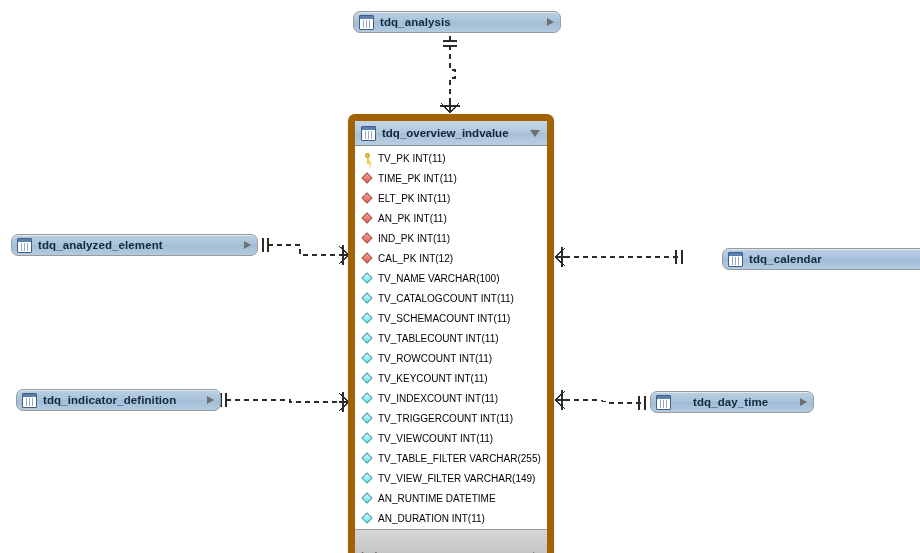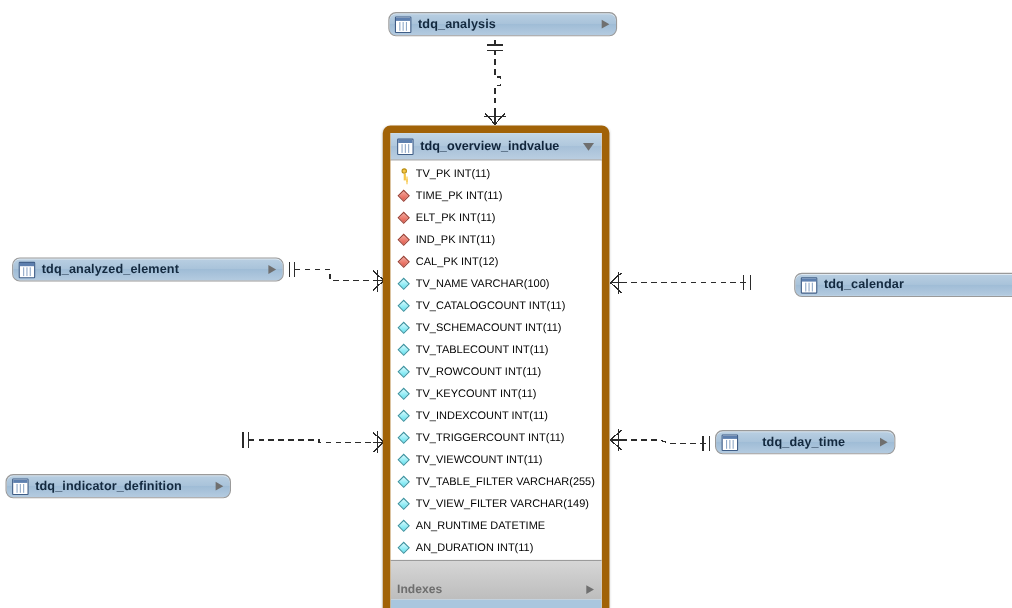--- a/index.html
+++ b/index.html
@@ -196,21 +196,21 @@
     <span class="pname">tdq_analysis</span>
     <span class="caret"></span>
   </div>
 
   <div class="pill" id="p-analyzed" style="left:11px;top:234px;width:247px;">
     <span class="tblicon"></span>
     <span class="pname">tdq_analyzed_element</span>
     <span class="caret"></span>
   </div>
 
-  <div class="pill" id="p-indicator" style="left:5px;top:389px;width:205px;margin-top:42px;">
+  <div class="pill" id="p-indicator" style="left:16px;top:389px;width:205px;">
     <span class="tblicon"></span>
     <span class="pname">tdq_indicator_definition</span>
     <span class="caret"></span>
   </div>
 
   <div class="pill" id="p-calendar" style="left:686px;top:248px;width:223px;margin-left:36px;">
     <span class="tblicon"></span>
     <span class="pname">tdq_calendar</span>
     <span class="caret"></span>
   </div>
@@ -236,20 +236,24 @@
         <div class="col">
           <span class="gl dia red"></span>
           <span class="cname">TIME_PK INT(11)</span>
         </div>
         <div class="col">
           <span class="gl dia red"></span>
           <span class="cname">ELT_PK INT(11)</span>
         </div>
         <div class="col">
           <span class="gl dia red"></span>
+          <span class="cname">AN_PK INT(11)</span>
+        </div>
+        <div class="col">
+          <span class="gl dia red"></span>
           <span class="cname">IND_PK INT(11)</span>
         </div>
         <div class="col">
           <span class="gl dia red"></span>
           <span class="cname">CAL_PK INT(12)</span>
         </div>
         <div class="col">
           <span class="gl dia cyan"></span>
           <span class="cname">TV_NAME VARCHAR(100)</span>
         </div>

